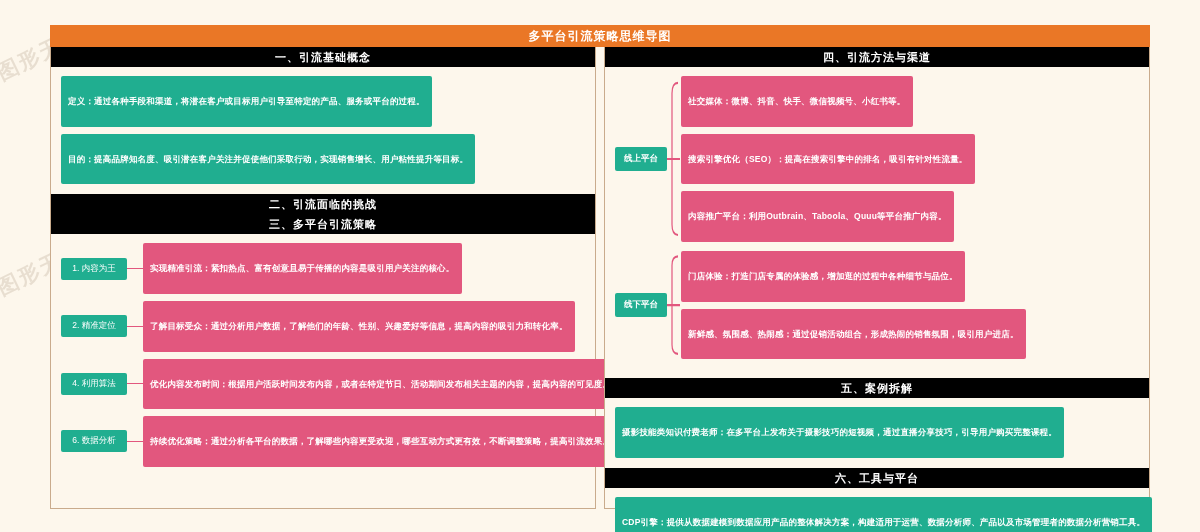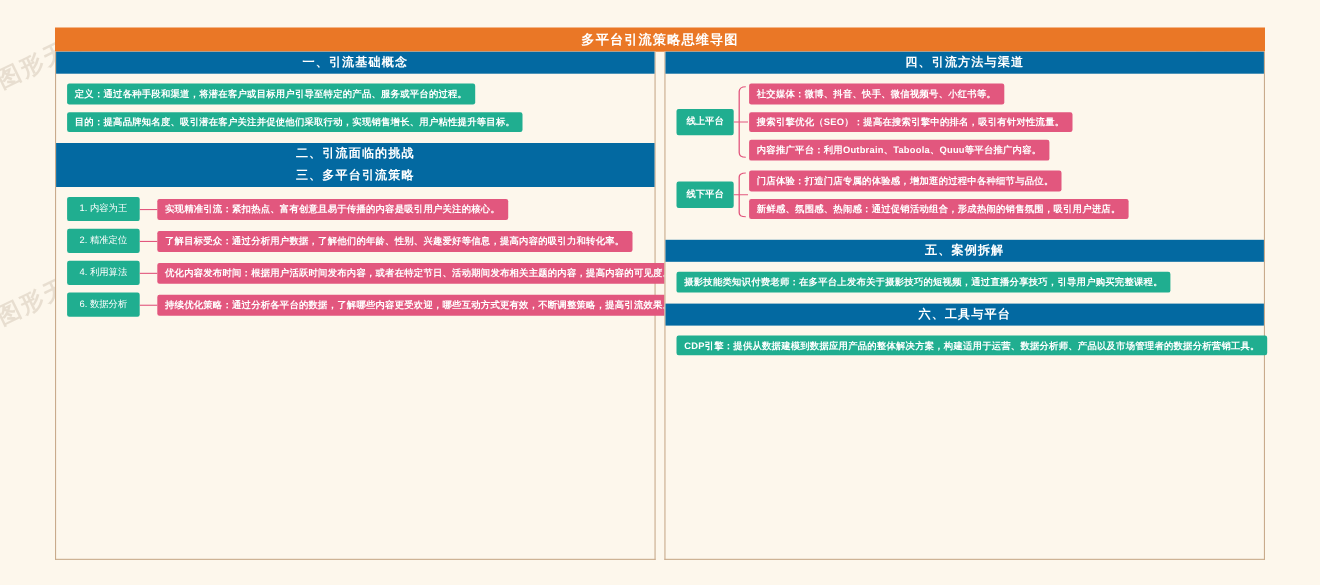--- a/index.html
+++ b/index.html
@@ -32,32 +32,32 @@
   .columns{display:flex;gap:8px;height:462px;position:relative;z-index:10;}
   .col{
     flex:1 1 0;min-width:0;
     border:1px solid #c9ab8c;border-top:none;
     background:#fdf7ec;
     display:flex;flex-direction:column;
     box-sizing:border-box;
   }
 
   .sec-head{
-    background:#0369a1;color:#fff;
+    background:#000000;color:#fff;
     font-size:11px;font-weight:700;letter-spacing:1px;
     height:20px;line-height:20px;text-align:center;
     flex:0 0 auto;
   }
   .sec-body{padding:9px 10px 10px 10px;box-sizing:border-box;}
 
   
   .pill{
     display:inline-block;
     color:#ffffff;font-size:8.5px;font-weight:700;
-    padding:4px 7px;border-radius:2px;
+    padding:20px 7px;border-radius:2px;
     line-height:1.25;letter-spacing:.2px;
     white-space:nowrap;
   }
   .teal{background:#20ae90;}
   .pink{background:#e2577e;}
   .pink-soft{background:#e06a8c;}
   .stack{display:flex;flex-direction:column;gap:7px;align-items:flex-start;}
 
   
   .row{display:flex;align-items:center;gap:0;}

